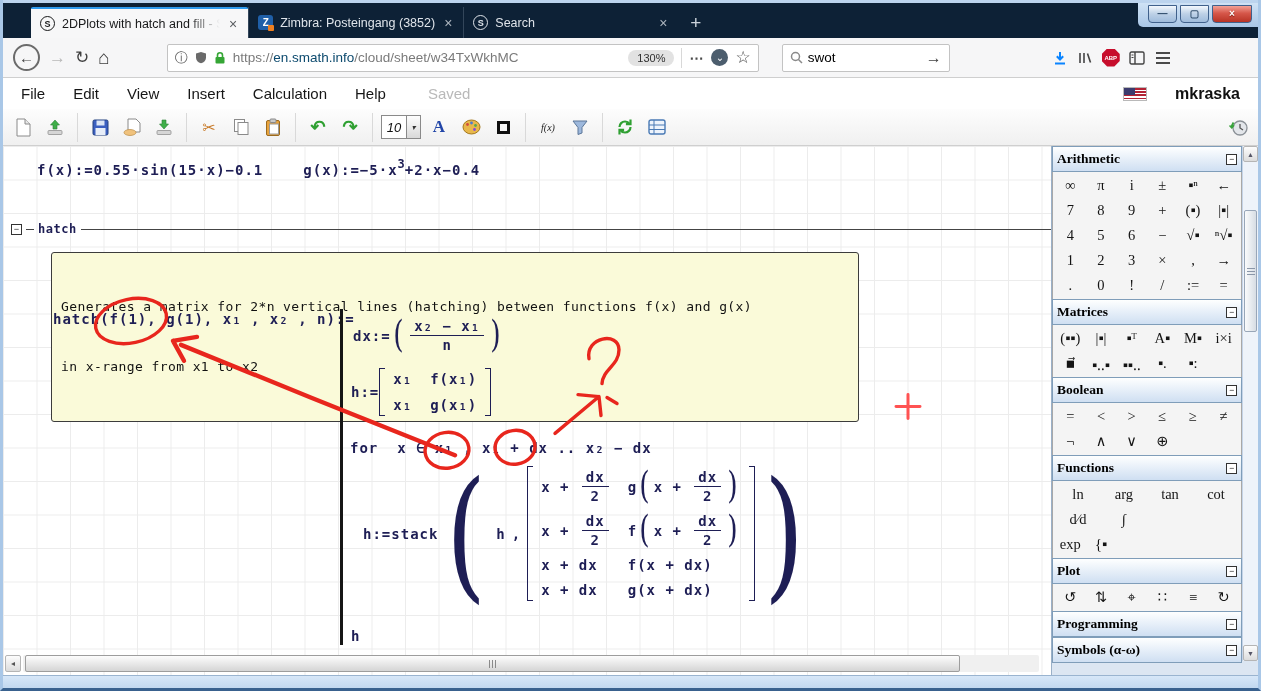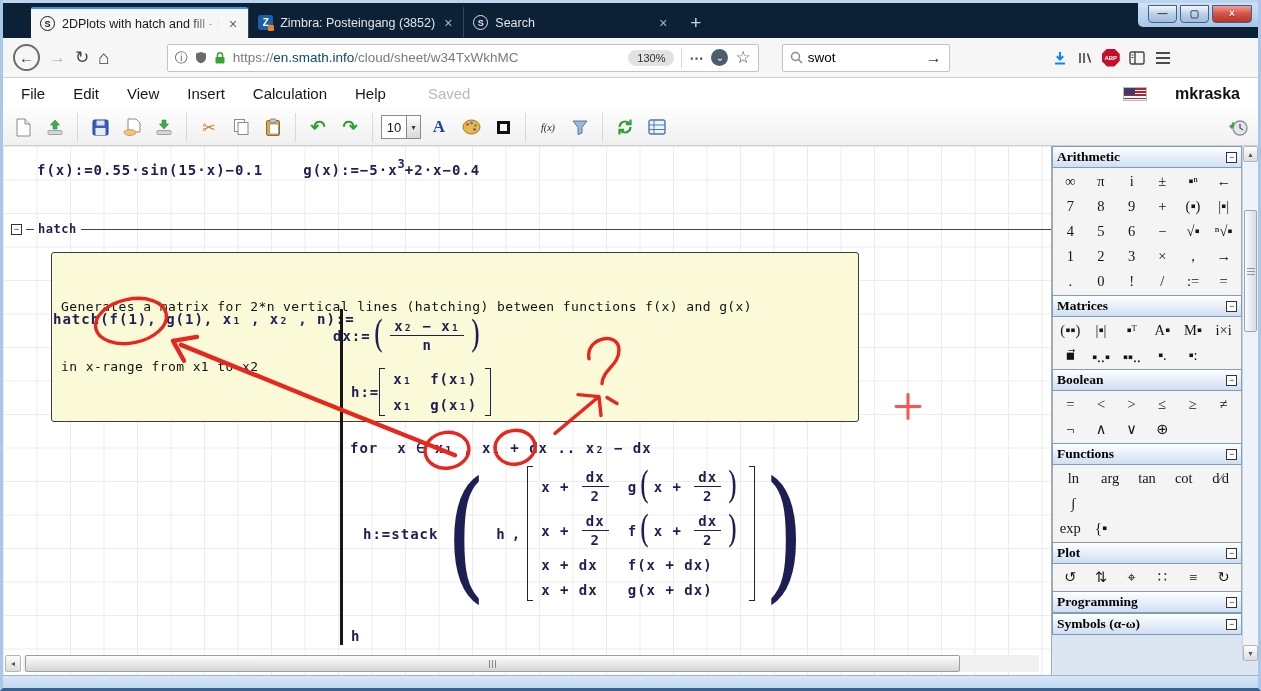--- a/index.html
+++ b/index.html
@@ -54,21 +54,21 @@
   .usflag { width:24px; height:14px; border:1px solid #b9b9b9; background:repeating-linear-gradient(180deg,#b22234 0 1.6px,#fff 1.6px 3.2px); position:relative; }
   .usflag::after { content:""; position:absolute; left:0; top:0; width:11px; height:7px; background:#3c3b6e; }
   .username { font-weight:bold; font-size:16px; color:#111; }
 
   
   .toolbar { height:37px; background:linear-gradient(180deg,#fdfdfd,#f0f0f0); border-bottom:1px solid #cfcfcf; display:flex; align-items:center; padding:0 6px; gap:4px; flex:0 0 auto; }
   .tbtn { width:28px; height:28px; display:flex; align-items:center; justify-content:center; }
   .vsep { width:1px; height:29px; background:#d9d9d9; margin:0 4px; }
   .glyphbtn { font-size:18px; font-weight:bold; color:#2fa032; line-height:1; }
   .cutbtn { color:#c87a28; font-size:16px; }
-  .fontsize-box { display:flex; align-items:stretch; height:24px; border:1px solid #8a8a8a; background:#fff; }
+  .fontsize-box { display:flex; align-items:stretch; height:24px; border:1px solid #8a8a8a; background:#fff;font-style:italic; }
   .fontsize-box .val { width:24px; font-size:13px; display:flex; align-items:center; justify-content:center; color:#111; }
   .fontsize-box .dd { width:14px; background:linear-gradient(180deg,#fdfdfd,#d9d9d9); border-left:1px solid #8a8a8a; font-size:8px; color:#333; display:flex; align-items:center; justify-content:center; }
   .boldA { font-family:"Liberation Serif",serif; font-weight:bold; font-size:17px; color:#2246a8; }
   .border-sq { width:13px; height:13px; border:3px solid #101010; }
   .fx-label { font-family:"Liberation Serif",serif; font-style:italic; font-size:10px; color:#222; }
   .tb-right { margin-left:auto; }
 
   
   .main { flex:1; display:flex; min-height:0; }
   .canvas { flex:1; position:relative; overflow:hidden; background:#fff;
@@ -107,21 +107,21 @@
   
   .hscroll { position:absolute; left:2px; bottom:3px; width:1034px; height:17px; display:flex; align-items:stretch; gap:2px; }
   .hs-btn { width:16px; background:linear-gradient(180deg,#fdfdfd,#dcdcdc); border:1px solid #b5b5b5; border-radius:2px; font-size:8px; color:#555; display:flex; align-items:center; justify-content:center; }
   .hs-track { flex:1; background:#f0f0f0; border-radius:2px; position:relative; }
   .hs-thumb { position:absolute; left:2px; top:0; bottom:0; width:92%; background:linear-gradient(180deg,#fdfdfd,#d5d5d5); border:1px solid #9d9d9d; border-radius:2px; display:flex; align-items:center; justify-content:center; gap:2px; }
   .hs-thumb i { width:1px; height:8px; background:#8a8a8a; }
 
   
   .sidebar { width:207px; flex:0 0 auto; display:flex; background:#dce6f2; border-left:1px solid #9ab0c8; }
   .panels { width:190px; display:flex; flex-direction:column; font-family:"Liberation Serif", serif; }
-  .panel-header { height:22px; background:linear-gradient(180deg,#feffff,#cfdff2); border:1px solid #7f9db9; display:flex; align-items:center; justify-content:space-between; padding:4px 4px; font-weight:bold; font-size:13.5px; color:#000; }
+  .panel-header { height:22px; background:linear-gradient(180deg,#feffff,#cfdff2); border:1px solid #7f9db9; display:flex; align-items:center; justify-content:space-between; padding:12px 4px; font-weight:bold; font-size:13.5px; color:#000; }
   .panel-body { background:#f4f4f4; border-left:1px solid #a8a8a8; border-right:1px solid #a8a8a8; padding:1px 2px; }
   .prow { display:grid; }
   .pcell { height:25px; display:flex; align-items:center; justify-content:center; font-size:14.5px; color:#141414; }
 
   
   .vscroll { width:16px; height:515px; background:#eef3fa; border-left:1px solid #c5d4e8; display:flex; flex-direction:column; }
   .vs-btn { height:16px; background:linear-gradient(180deg,#fdfdfd,#dcdcdc); border:1px solid #b5b5b5; border-radius:2px; font-size:7px; color:#556; display:flex; align-items:center; justify-content:center; }
   .vs-track { flex:1; position:relative; }
   .vs-thumb { position:absolute; top:48px; left:1px; right:1px; height:122px; background:linear-gradient(90deg,#fafbfc,#d7dde4); border:1px solid #98a6b8; border-radius:2px; display:flex; flex-direction:column; align-items:center; justify-content:center; gap:2px; }
   .vs-thumb i { width:8px; height:1px; background:#8a96a8; }
@@ -350,21 +350,21 @@
 
       <div class="abs notebox mono" style="left:48px; top:106px; width:808px;">
         <div>Generates a matrix for 2*n vertical lines (hatching) between functions f(x) and g(x)</div>
         <div>in x-range from x1 to x2</div>
       </div>
 
       <div class="abs mono" style="left:50px; top:165px;">hatch(f(1), g(1), x₁ , x₂ , n):=</div>
 
       <div class="abs bodybar" style="left:337px; top:163px; height:336px;"></div>
 
-      <div class="abs exprow mono" style="left:330px; top:172px;">
+      <div class="abs exprow mono" style="left:350px; top:172px;">
         <span>dx:=</span>
         <span class="pgroup"><span class="pglyph" style="font-size: 37.1px;">(</span><span class="pcontent"><span class="frac"><span class="fnum">x₂ − x₁</span><span class="fden">n</span></span></span><span class="pglyph" style="font-size: 37.1px;">)</span></span>
       </div>
 
       <div class="abs exprow mono" style="left:348px; top:222px;">
         <span>h:=</span>
         <span class="matrix"><span class="mb mbl"></span>
           <span class="mgrid mgrid-h">
             <span>x₁</span><span>f(x₁)</span>
             <span>x₁</span><span>g(x₁)</span>
@@ -515,21 +515,21 @@
                 <span class="pcell">⊕</span>
               </div>
             </div>
           </div>
           <div>
             <div class="panel-header">
               <span>Functions</span>
               <span class="collapse-sq">−</span>
             </div>
             <div class="panel-body">
-              <div class="prow" style="grid-template-columns: repeat(5, 1fr);">
+              <div class="prow" style="grid-template-columns: repeat(4, 1fr);">
                 <span class="pcell">ln</span>
                 <span class="pcell">arg</span>
                 <span class="pcell">tan</span>
                 <span class="pcell">cot</span>
                 <span class="pcell">d∕d</span>
                 <span class="pcell">∫</span>
               </div>
               <div class="prow" style="grid-template-columns: repeat(6, 1fr);">
                 <span class="pcell">exp</span>
                 <span class="pcell">{▪</span>

